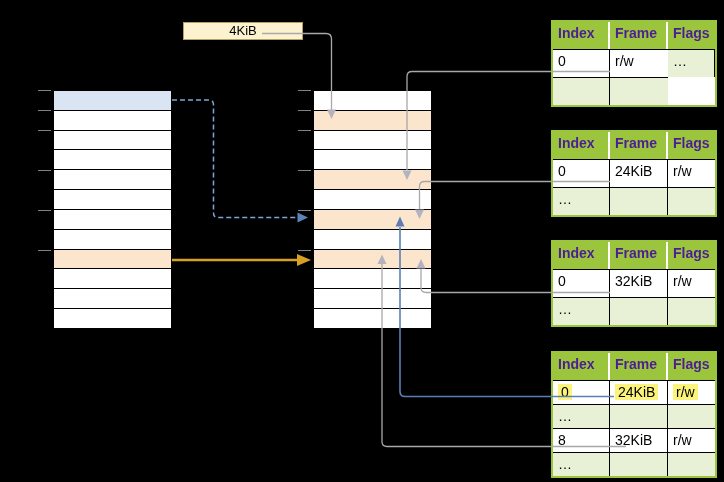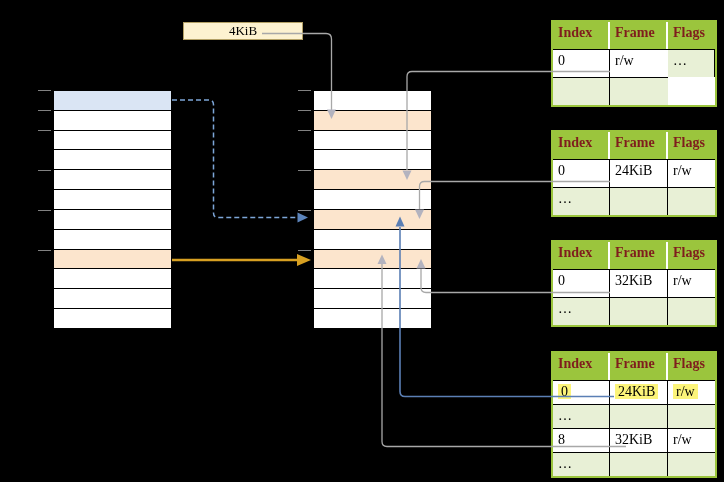--- a/index.html
+++ b/index.html
@@ -1,17 +1,17 @@
 <!DOCTYPE html>
 <html><head>
 <meta charset="utf-8">
 <style>
   html,body{margin:0;padding:0;background:#000;}
   #stage{position:relative;width:724px;height:482px;background:#000;overflow:hidden;
-         font-family:Liberation Serif, serif;}
+         font-family:Liberation Sans, sans-serif;}
 
   
   .memcol{position:absolute;top:90px;width:119px;height:240px;border:1px solid #000;
           display:flex;flex-direction:column;box-sizing:border-box;background:#fff;}
   #left-col{left:53px;}
   #middle-col{left:313px;}
   .mrow{flex:1;border-bottom:1px solid #000;}
   .mrow:last-child{border-bottom:none;}
   .f-white{background:#ffffff;}
   .f-blue{background:#dae5f4;}
@@ -20,21 +20,21 @@
 
   
   #size-box{position:absolute;left:183px;top:22px;width:120px;height:18px;
             background:#fdf2d0;border:1px solid #b3a065;box-sizing:border-box;
             color:#000;font-size:13px;line-height:16px;text-align:center;}
 
   
   .ptable{position:absolute;left:551px;width:166px;display:grid;
           grid-template-columns:57px 58px 47px;border:2px solid #9bc53d;
           box-sizing:border-box;background:#fff;}
-  .th{height:27px;background:#9bc53d;color:#7f1d1d;font-weight:bold;font-size:14px;
+  .th{height:27px;background:#9bc53d;color:#4c1d95;font-weight:bold;font-size:14px;
       padding:3px 0 0 5px;box-sizing:border-box;}
   .th.sep{border-right:2px solid #fff;}
   .td{height:28px;background:#fff;color:#000;font-size:14px;padding:3px 0 0 5px;
       box-sizing:border-box;border-top:1px solid #000;}
   .td.c1,.td.c2{border-right:1px solid #000;}
   .td.shaded{background:#e8f0d6;}
   #table4 .td{height:24px;}
   .hl{background:#fcf47a;padding:0 3px;}
 
   

